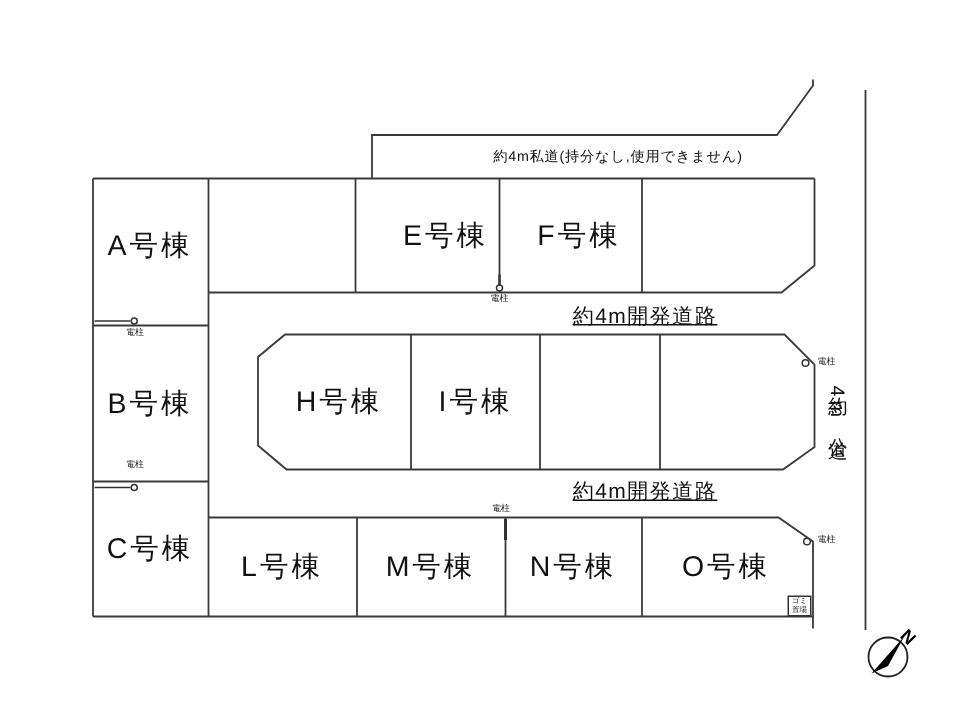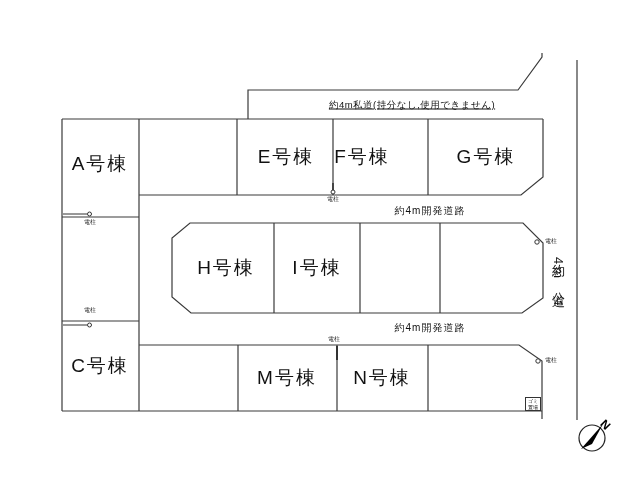--- a/index.html
+++ b/index.html
@@ -4,22 +4,22 @@
 <style>
   html,body{margin:0;padding:0;background:#fff;}
   #stage{
     position:relative;width:640px;height:480px;background:#ffffff;overflow:hidden;
     font-family:"Liberation Sans","DejaVu Sans",sans-serif;color:#1a1a1a;
   }
   #plan-svg{position:absolute;left:0;top:0;}
   .lbl{position:absolute;transform:translate(-50%,-50%);white-space:nowrap;
        color:#111;text-align:center;}
   .block-label{font-size:19px;letter-spacing:2px;font-weight:500;}
-  .road-label{font-size:10px;letter-spacing:1px;}
-  .private-road-label{font-size:9.5px;letter-spacing:0.5px;text-decoration:underline;}
+  .road-label{font-size:14px;letter-spacing:1px;text-decoration:underline;}
+  .private-road-label{font-size:9.5px;letter-spacing:0.5px;}
   .pole-label{font-size:6px;letter-spacing:0px;color:#222;}
   .vroad-label{
     position:absolute;writing-mode:vertical-rl;text-orientation:mixed;
     font-size:13px;letter-spacing:3px;color:#111;transform:translateX(-50%);
   }
   .garbage-box{
     position:absolute;left:525px;top:397px;width:16px;height:14px;
     border:1px solid #333;box-sizing:border-box;
     display:flex;flex-direction:column;justify-content:center;align-items:center;
   }
@@ -78,28 +78,30 @@
       <text x="603" y="426" transform="rotate(45 603 421)" font-size="12" font-weight="bold" fill="#000" font-family="Liberation Sans, sans-serif">N</text>
     </g>
   </svg>
 
   <div class="lbl private-road-label" style="left:412px;top:105px">約4m私道(持分なし,使用できません)</div>
   <div class="lbl road-label" style="left:430px;top:211px">約4m開発道路</div>
   <div class="lbl road-label" style="left:430px;top:328px">約4m開発道路</div>
   <div class="vroad-label" style="left:558px;top:254px">約4m公道</div>
 
   <div class="lbl block-label" style="left:100px;top:164px">A号棟</div>
+  <div class="lbl block-label" style="left:100px;top:269px">B号棟</div>
   <div class="lbl block-label" style="left:100px;top:366px">C号棟</div>
-  <div class="lbl block-label" style="left:286px;top:157px">E号棟</div>
-  <div class="lbl block-label" style="left:362px;top:157px">F号棟</div>
-  <div class="lbl block-label" style="left:486px;top:157px">G号棟</div>
+  <div class="lbl block-label" style="left:297px;top:157px">E号棟</div>
+  <div class="lbl block-label" style="left:386px;top:157px">F号棟</div>
   <div class="lbl block-label" style="left:226px;top:268px">H号棟</div>
   <div class="lbl block-label" style="left:317px;top:268px">I号棟</div>
+  <div class="lbl block-label" style="left:188px;top:378px">L号棟</div>
   <div class="lbl block-label" style="left:287px;top:378px">M号棟</div>
   <div class="lbl block-label" style="left:382px;top:378px">N号棟</div>
+  <div class="lbl block-label" style="left:484px;top:378px">O号棟</div>
 
   <div class="lbl pole-label" style="left:90px;top:222px">電柱</div>
   <div class="lbl pole-label" style="left:90px;top:310px">電柱</div>
   <div class="lbl pole-label" style="left:333px;top:199px">電柱</div>
   <div class="lbl pole-label" style="left:551px;top:241px">電柱</div>
   <div class="lbl pole-label" style="left:334px;top:339px">電柱</div>
   <div class="lbl pole-label" style="left:551px;top:360px">電柱</div>
 
   <div class="garbage-box">
     <span>ゴミ</span>

